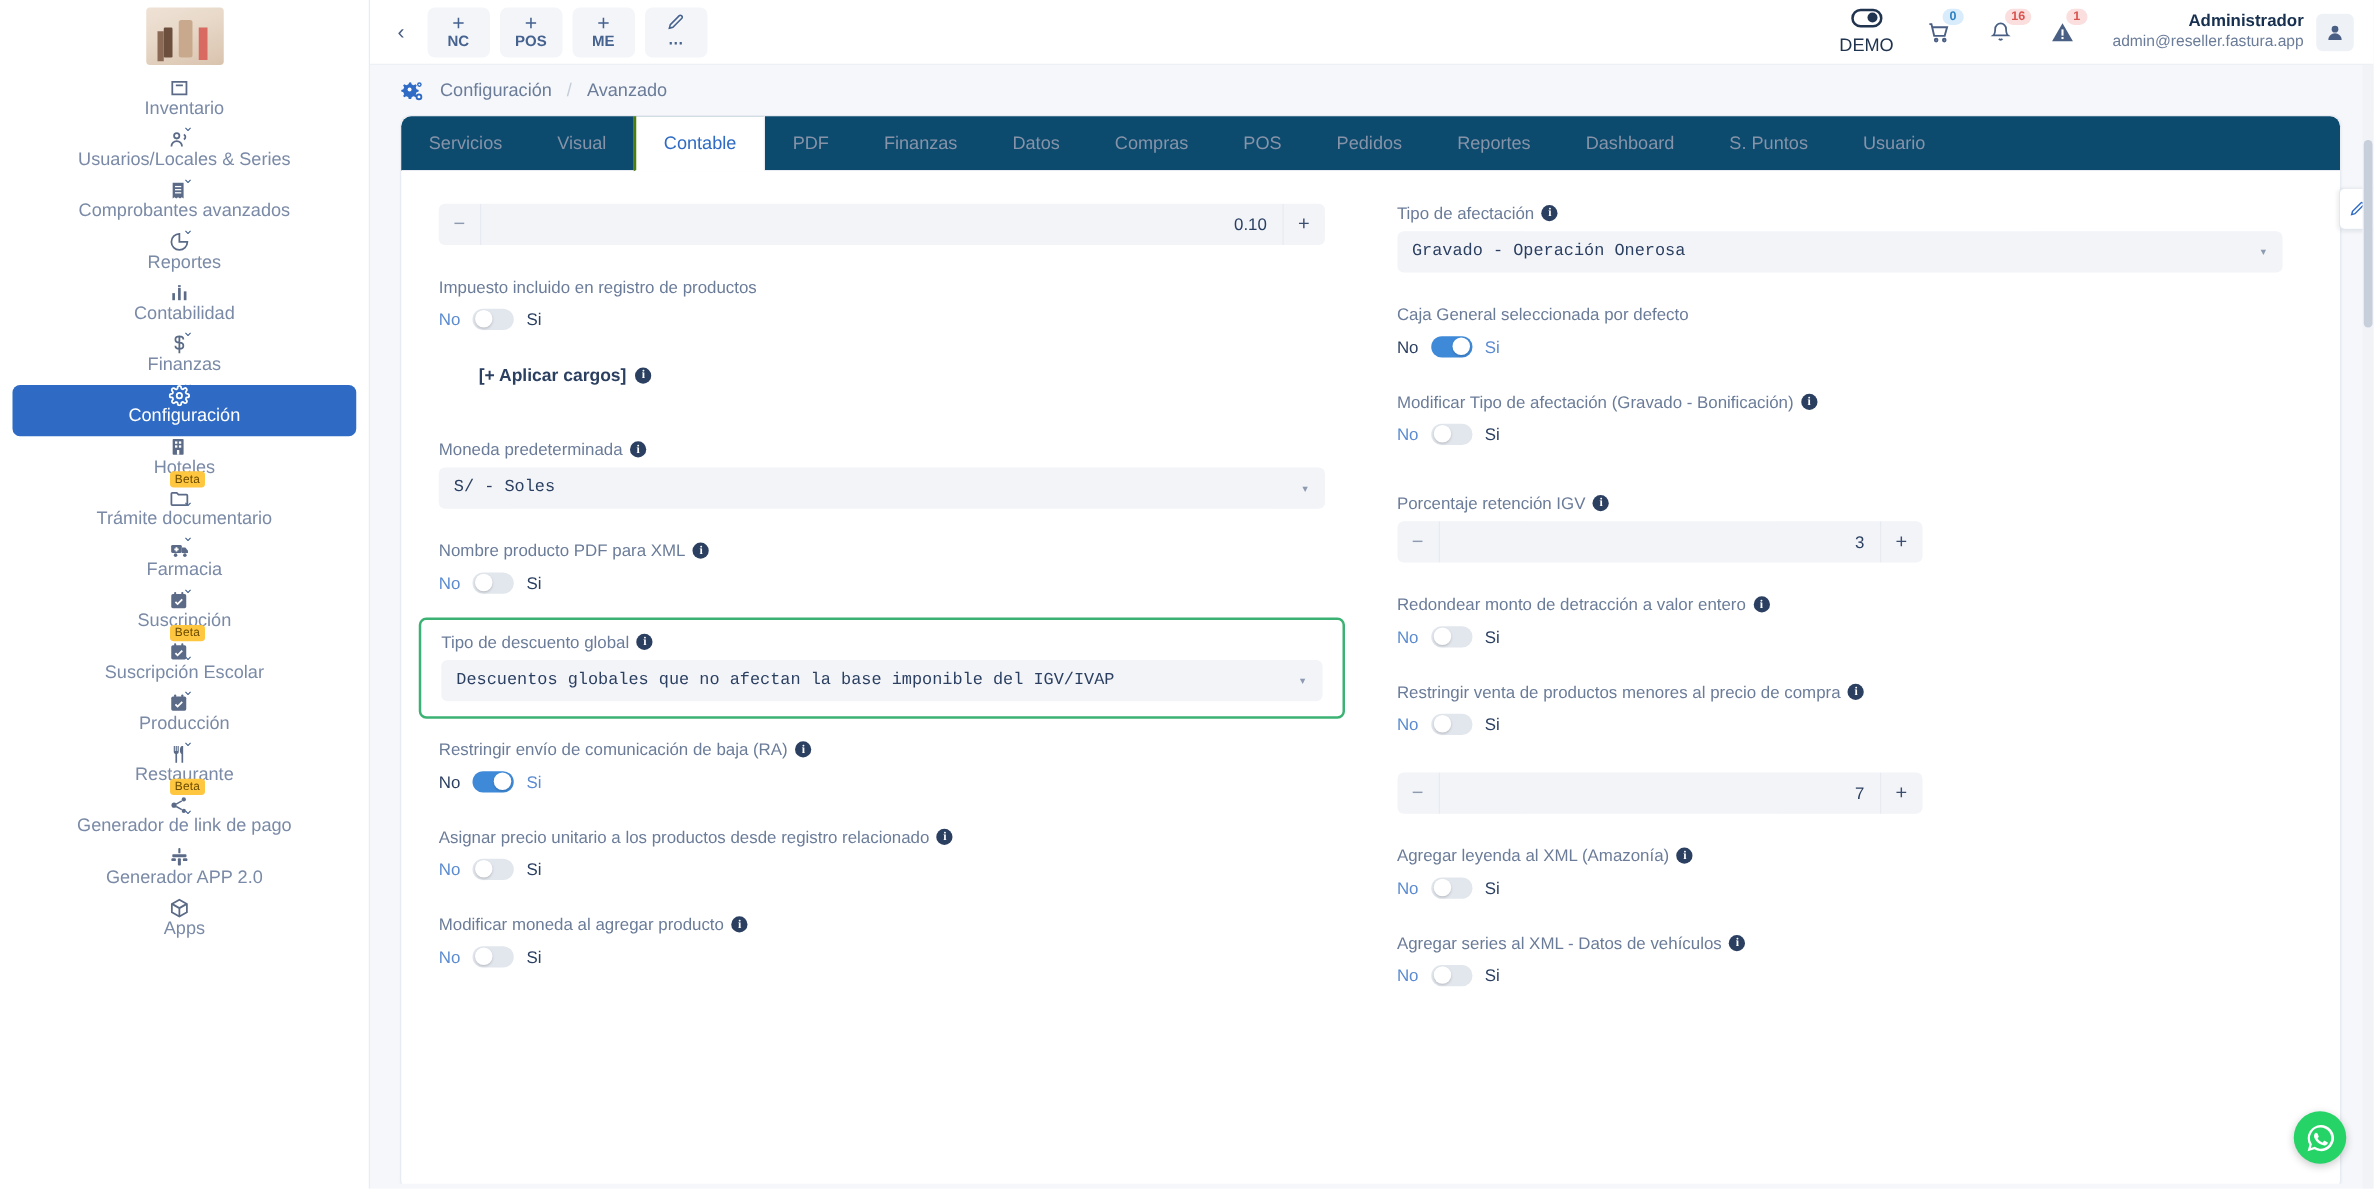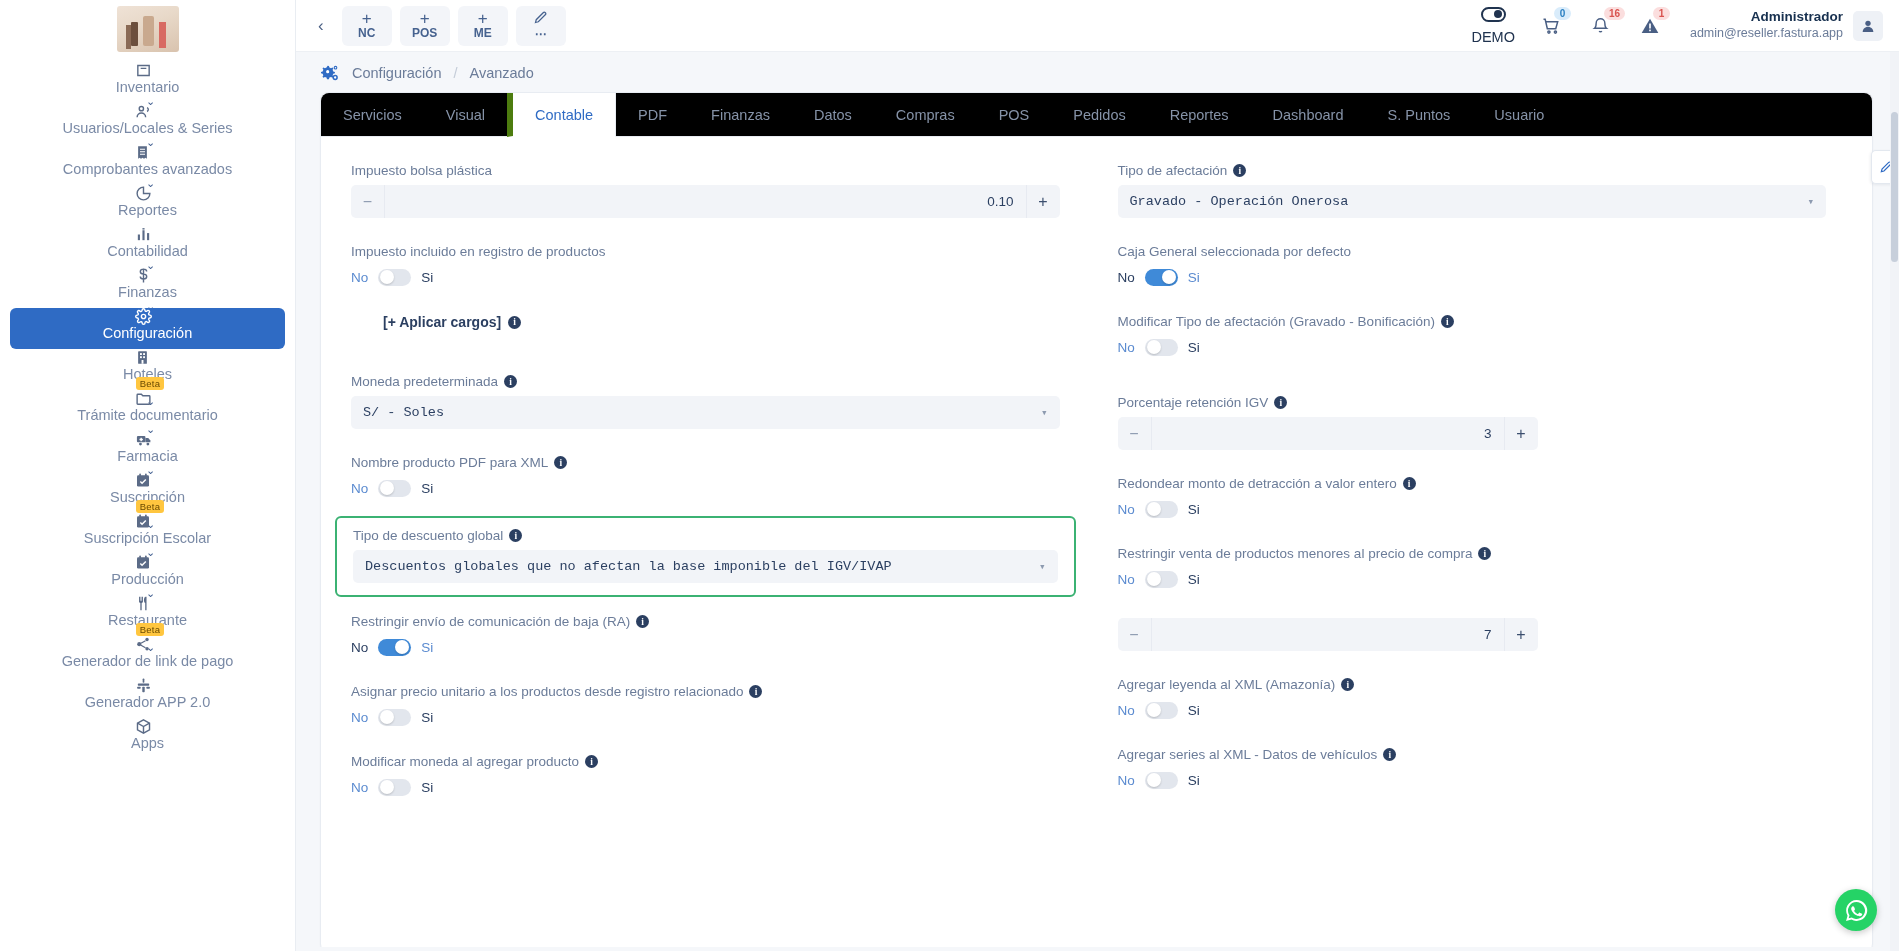--- a/index.html
+++ b/index.html
@@ -102,30 +102,30 @@
   .crumb.sep { color:#c4ccd8; }
 
   .content-scroll { height: calc(951px - 52px - 44px); overflow:hidden; padding: 0 26px 0 24px; }
 
   .card {
     background:#ffffff; border-radius:8px; border:1px solid #e8ecf2;
     min-height: 860px; box-shadow:0 1px 2px rgba(16,30,54,.03);
   }
   .tabs {
     display:flex; align-items:stretch; height:44px;
-    border-bottom:1px solid #e8ecf2; background:#000000;
+    border-bottom:1px solid #e8ecf2; background:#0c4a6e;
     border-radius:8px 8px 0 0;
   }
   .tab {
     display:flex; align-items:center; padding: 0 22px;
     font-size:14.5px; color:#8693a8; cursor:pointer; white-space:nowrap;
   }
   .tab.active {
     color:#2f6bc4; background:#ffffff;
-    border-left:6px solid #4d7c0f; border-right:1px solid #e8ecf2;
+    border-left:2px solid #4d7c0f; border-right:1px solid #e8ecf2;
     border-bottom:1px solid #ffffff; margin-bottom:-1px;
   }
   .grid {
     display:grid; grid-template-columns: 1fr 1fr; column-gap: 26px;
     padding: 26px 30px 10px 14px;
   }
   .col { display:flex; flex-direction:column; }
   .field { padding: 0 16px; margin-bottom: 26px; }
   .flabel {
     font-size:13.5px; color:#6b7c99; display:flex; align-items:center; gap:6px; margin-bottom:7px;
@@ -521,23 +521,20 @@
           <div class="tab">Dashboard</div>
           <div class="tab">S. Puntos</div>
           <div class="tab">Usuario</div>
         </div>
 
         <div class="grid">
 
           <div class="col">
 
             <div class="field">
-              <div class="flabel">
-                <span>Impuesto bolsa plástica</span>
-              </div>
               <div class="stepper">
                 <span class="minus">−</span>
                 <span class="val">0.10</span>
                 <span class="plus">+</span>
               </div>
             </div>
 
             <div class="field">
               <div class="flabel">
                 <span>Impuesto incluido en registro de productos</span>

